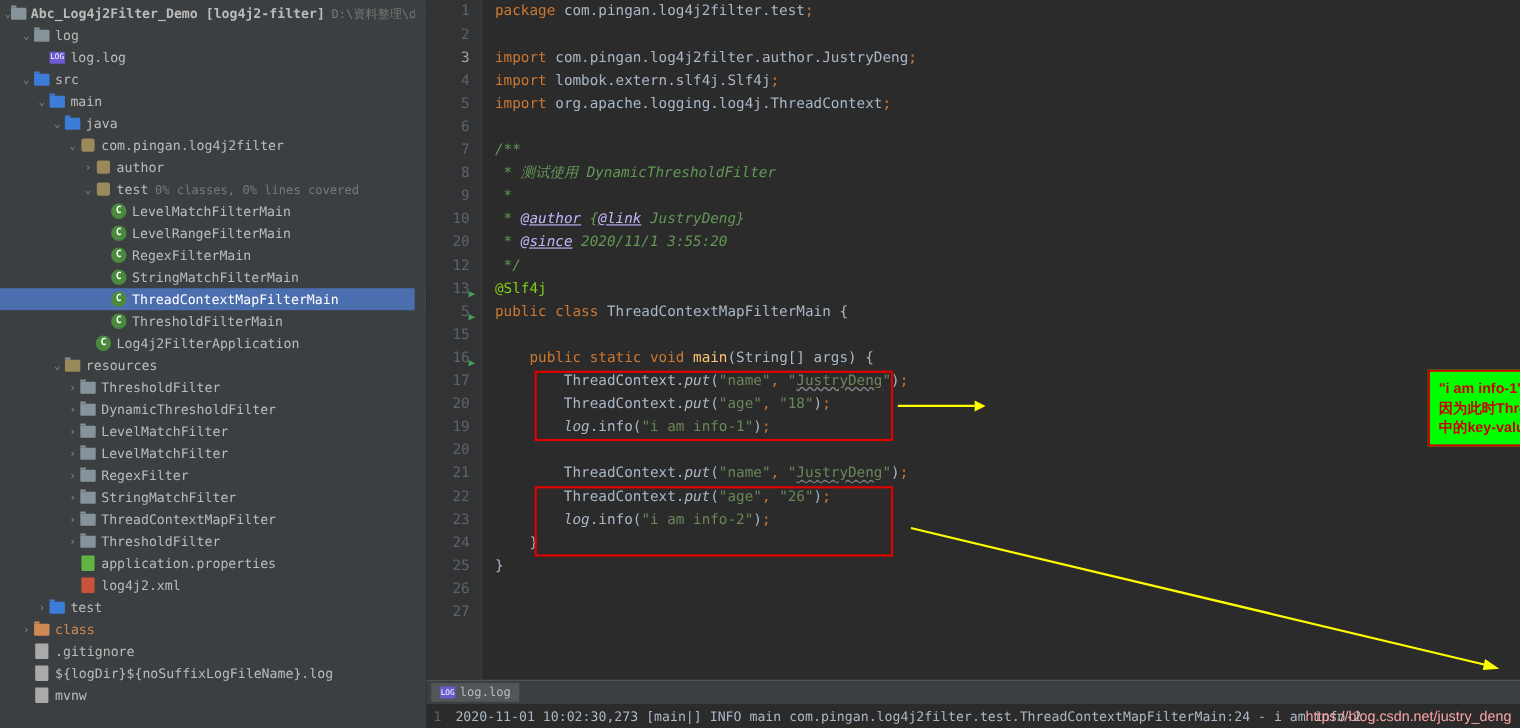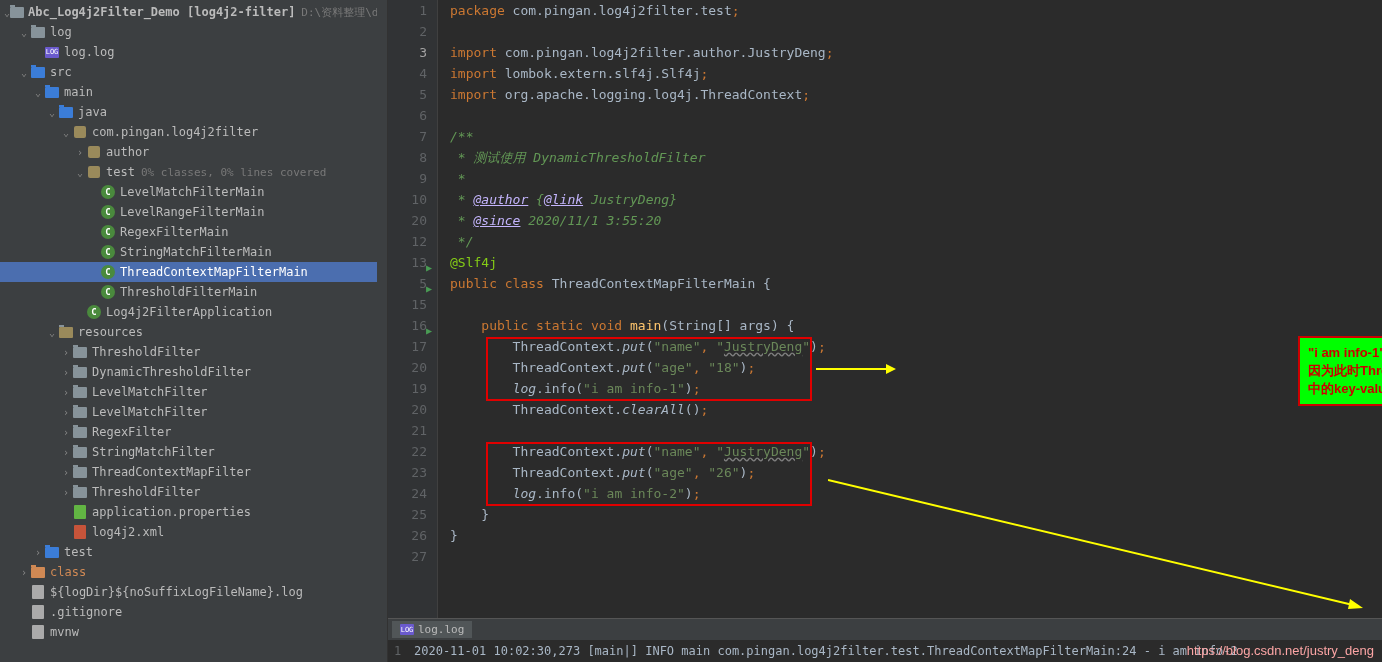--- a/index.html
+++ b/index.html
@@ -268,28 +268,28 @@
           <span class="ficon">
             <span class="folder-icon folder-orange"></span>
           </span>
           <span class="label orange-text">class</span>
         </div>
         <div class="tree-row indent-1">
           <span class="arrow"></span>
           <span class="ficon">
             <span class="file-icon"></span>
           </span>
+          <span class="label">.gitignore</span>
+        </div>
+        <div class="tree-row indent-1">
+          <span class="arrow"></span>
+          <span class="ficon">
+            <span class="file-icon"></span>
+          </span>
           <span class="label">${logDir}${noSuffixLogFileName}.log</span>
-        </div>
-        <div class="tree-row indent-1">
-          <span class="arrow"></span>
-          <span class="ficon">
-            <span class="file-icon"></span>
-          </span>
-          <span class="label">.gitignore</span>
         </div>
         <div class="tree-row indent-1">
           <span class="arrow"></span>
           <span class="ficon">
             <span class="file-icon"></span>
           </span>
           <span class="label">mvnw</span>
         </div>
       </div>
     <div class="scrollbar-track"></div>
@@ -351,21 +351,20 @@
           <div class="code-line"><span class="doc"> * <span class="doctag">@author</span> {<span class="doctag">@link</span> JustryDeng}</span></div>
           <div class="code-line"><span class="doc"> * <span class="doctag">@since</span> 2020/11/1 3:55:20</span></div>
           <div class="code-line"><span class="doc"> */</span></div>
           <div class="code-line"><span class="ann">@Slf4j</span></div>
           <div class="code-line"><span class="kw">public class</span> <span class="cls">ThreadContextMapFilterMain</span> {</div>
           <div class="code-line"></div>
           <div class="code-line">    <span class="kw">public static void</span> <span class="fn">main</span>(String[] args) {</div>
           <div class="code-line">        ThreadContext.<span class="static-fn">put</span>(<span class="str">"name"</span><span class="kw">,</span> <span class="str">"<span class="underline-wavy">JustryDeng</span>"</span>)<span class="kw">;</span></div>
           <div class="code-line">        ThreadContext.<span class="static-fn">put</span>(<span class="str">"age"</span><span class="kw">,</span> <span class="str">"18"</span>)<span class="kw">;</span></div>
           <div class="code-line">        <span class="static-fn">log</span>.info(<span class="str">"i am info-1"</span>)<span class="kw">;</span></div>
-          <div class="code-line">        ThreadContext.<span class="static-fn">clearAll</span>()<span class="kw">;</span></div>
           <div class="code-line"></div>
           <div class="code-line">        ThreadContext.<span class="static-fn">put</span>(<span class="str">"name"</span><span class="kw">,</span> <span class="str">"<span class="underline-wavy">JustryDeng</span>"</span>)<span class="kw">;</span></div>
           <div class="code-line">        ThreadContext.<span class="static-fn">put</span>(<span class="str">"age"</span><span class="kw">,</span> <span class="str">"26"</span>)<span class="kw">;</span></div>
           <div class="code-line">        <span class="static-fn">log</span>.info(<span class="str">"i am info-2"</span>)<span class="kw">;</span></div>
           <div class="code-line">    }</div>
           <div class="code-line">}</div>
           <div class="code-line"></div>
         </div>
     </div>
     <div class="log-tab">

